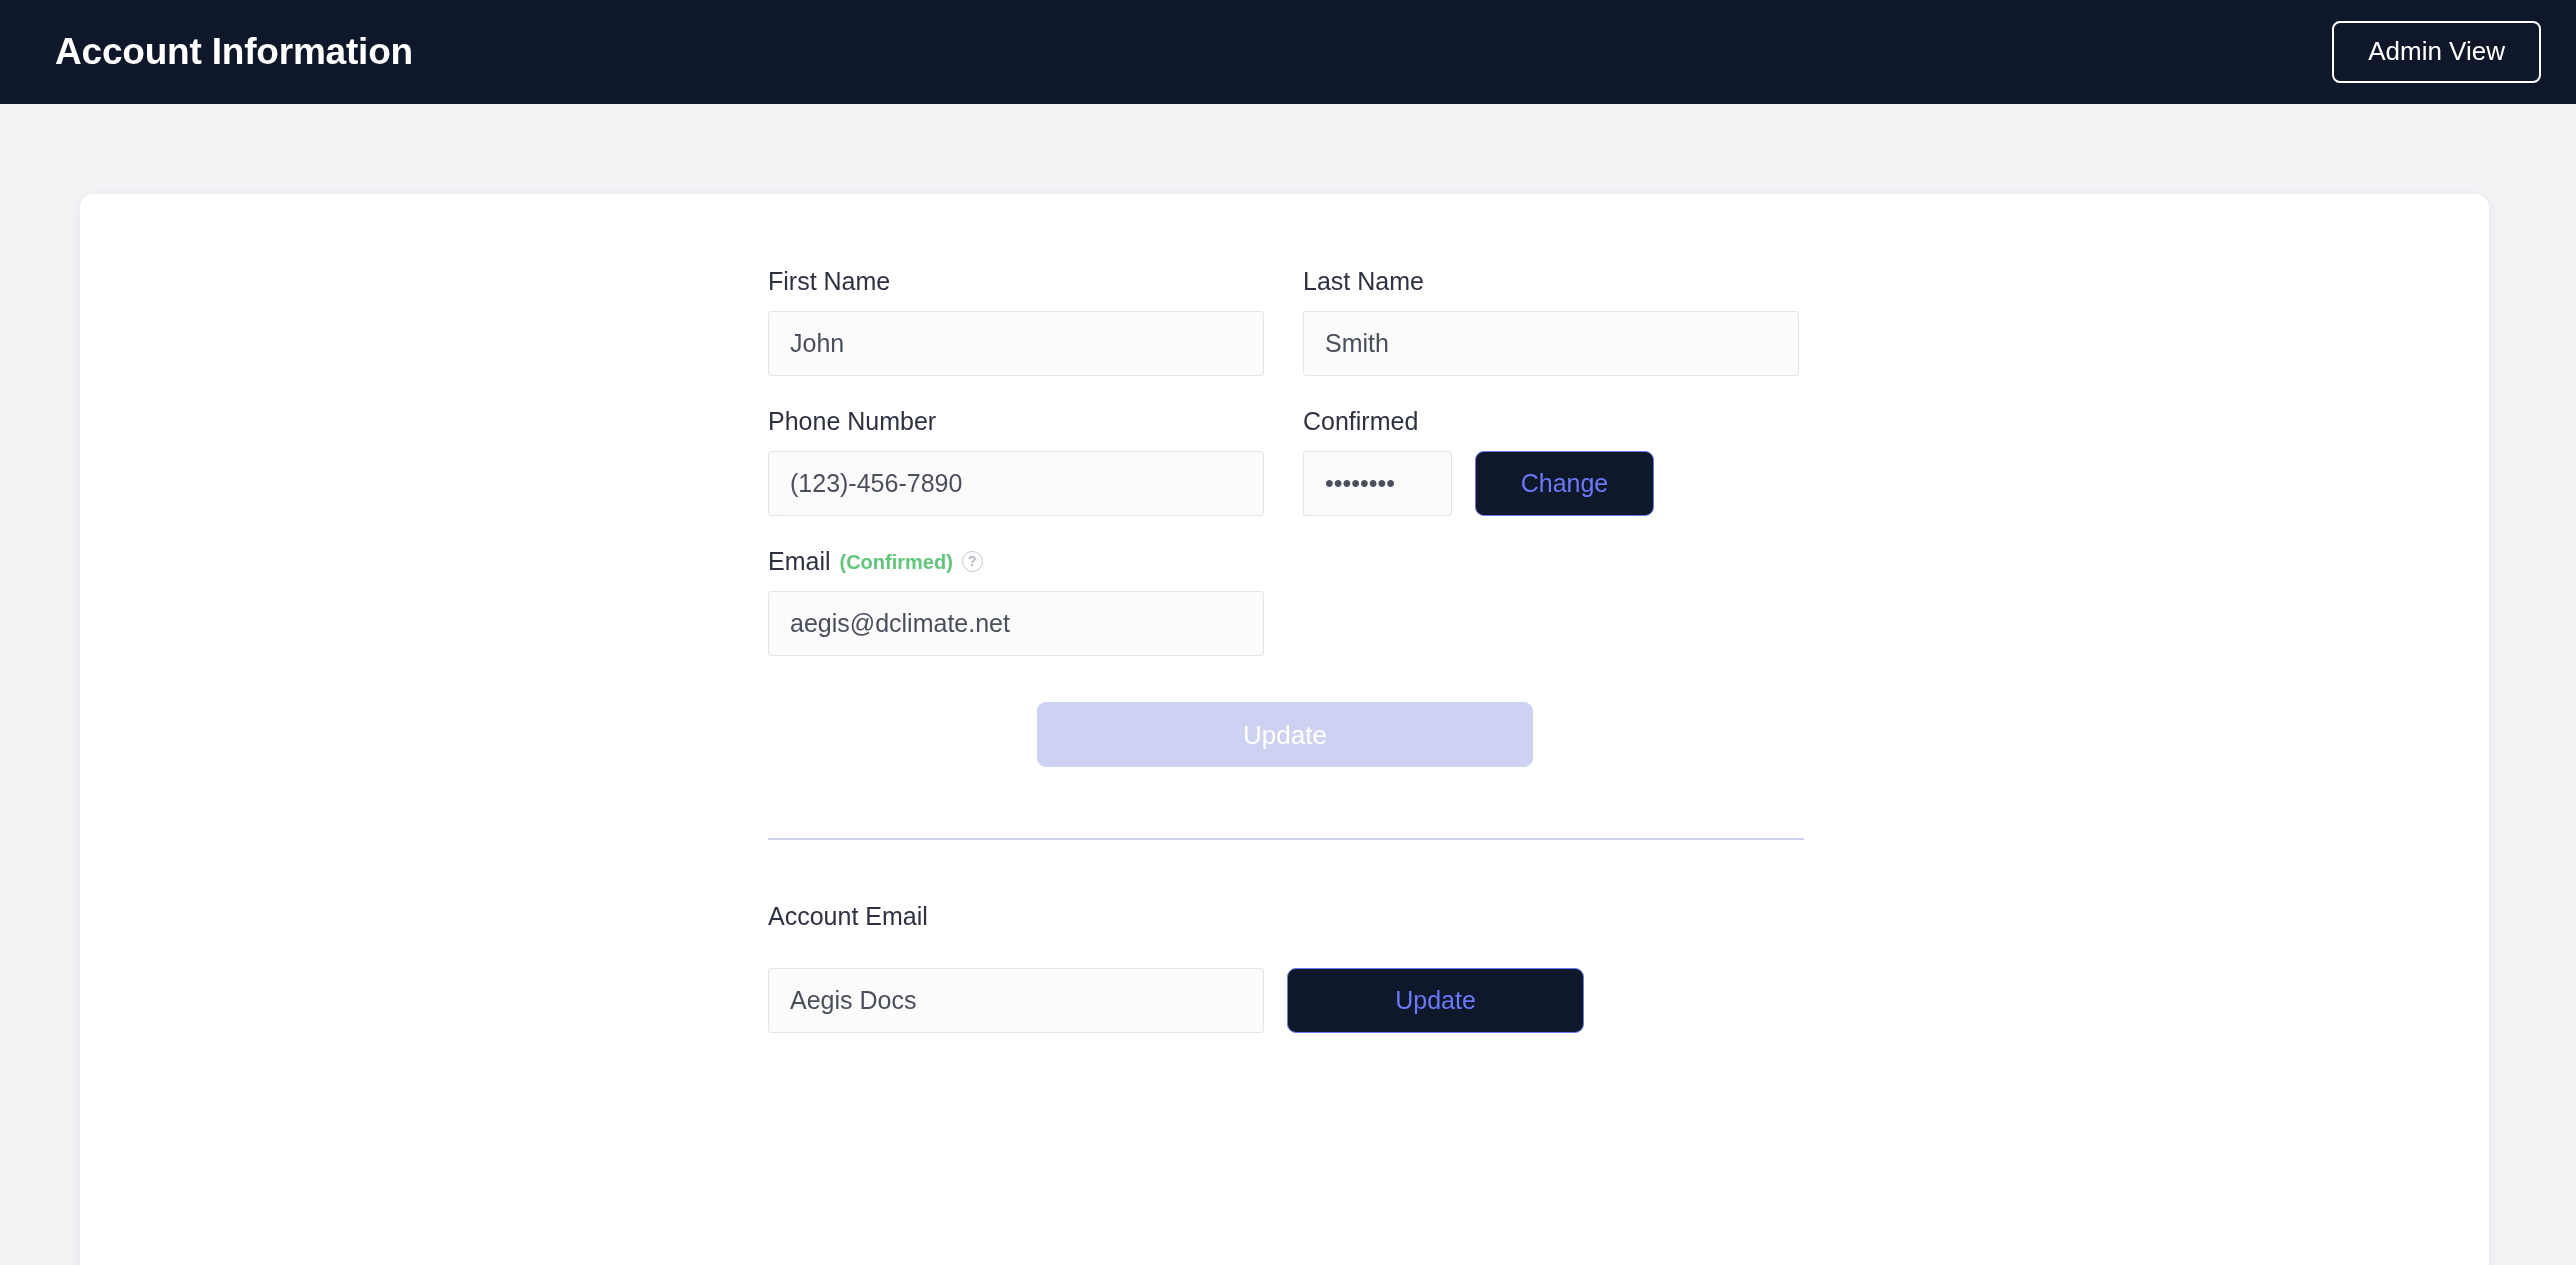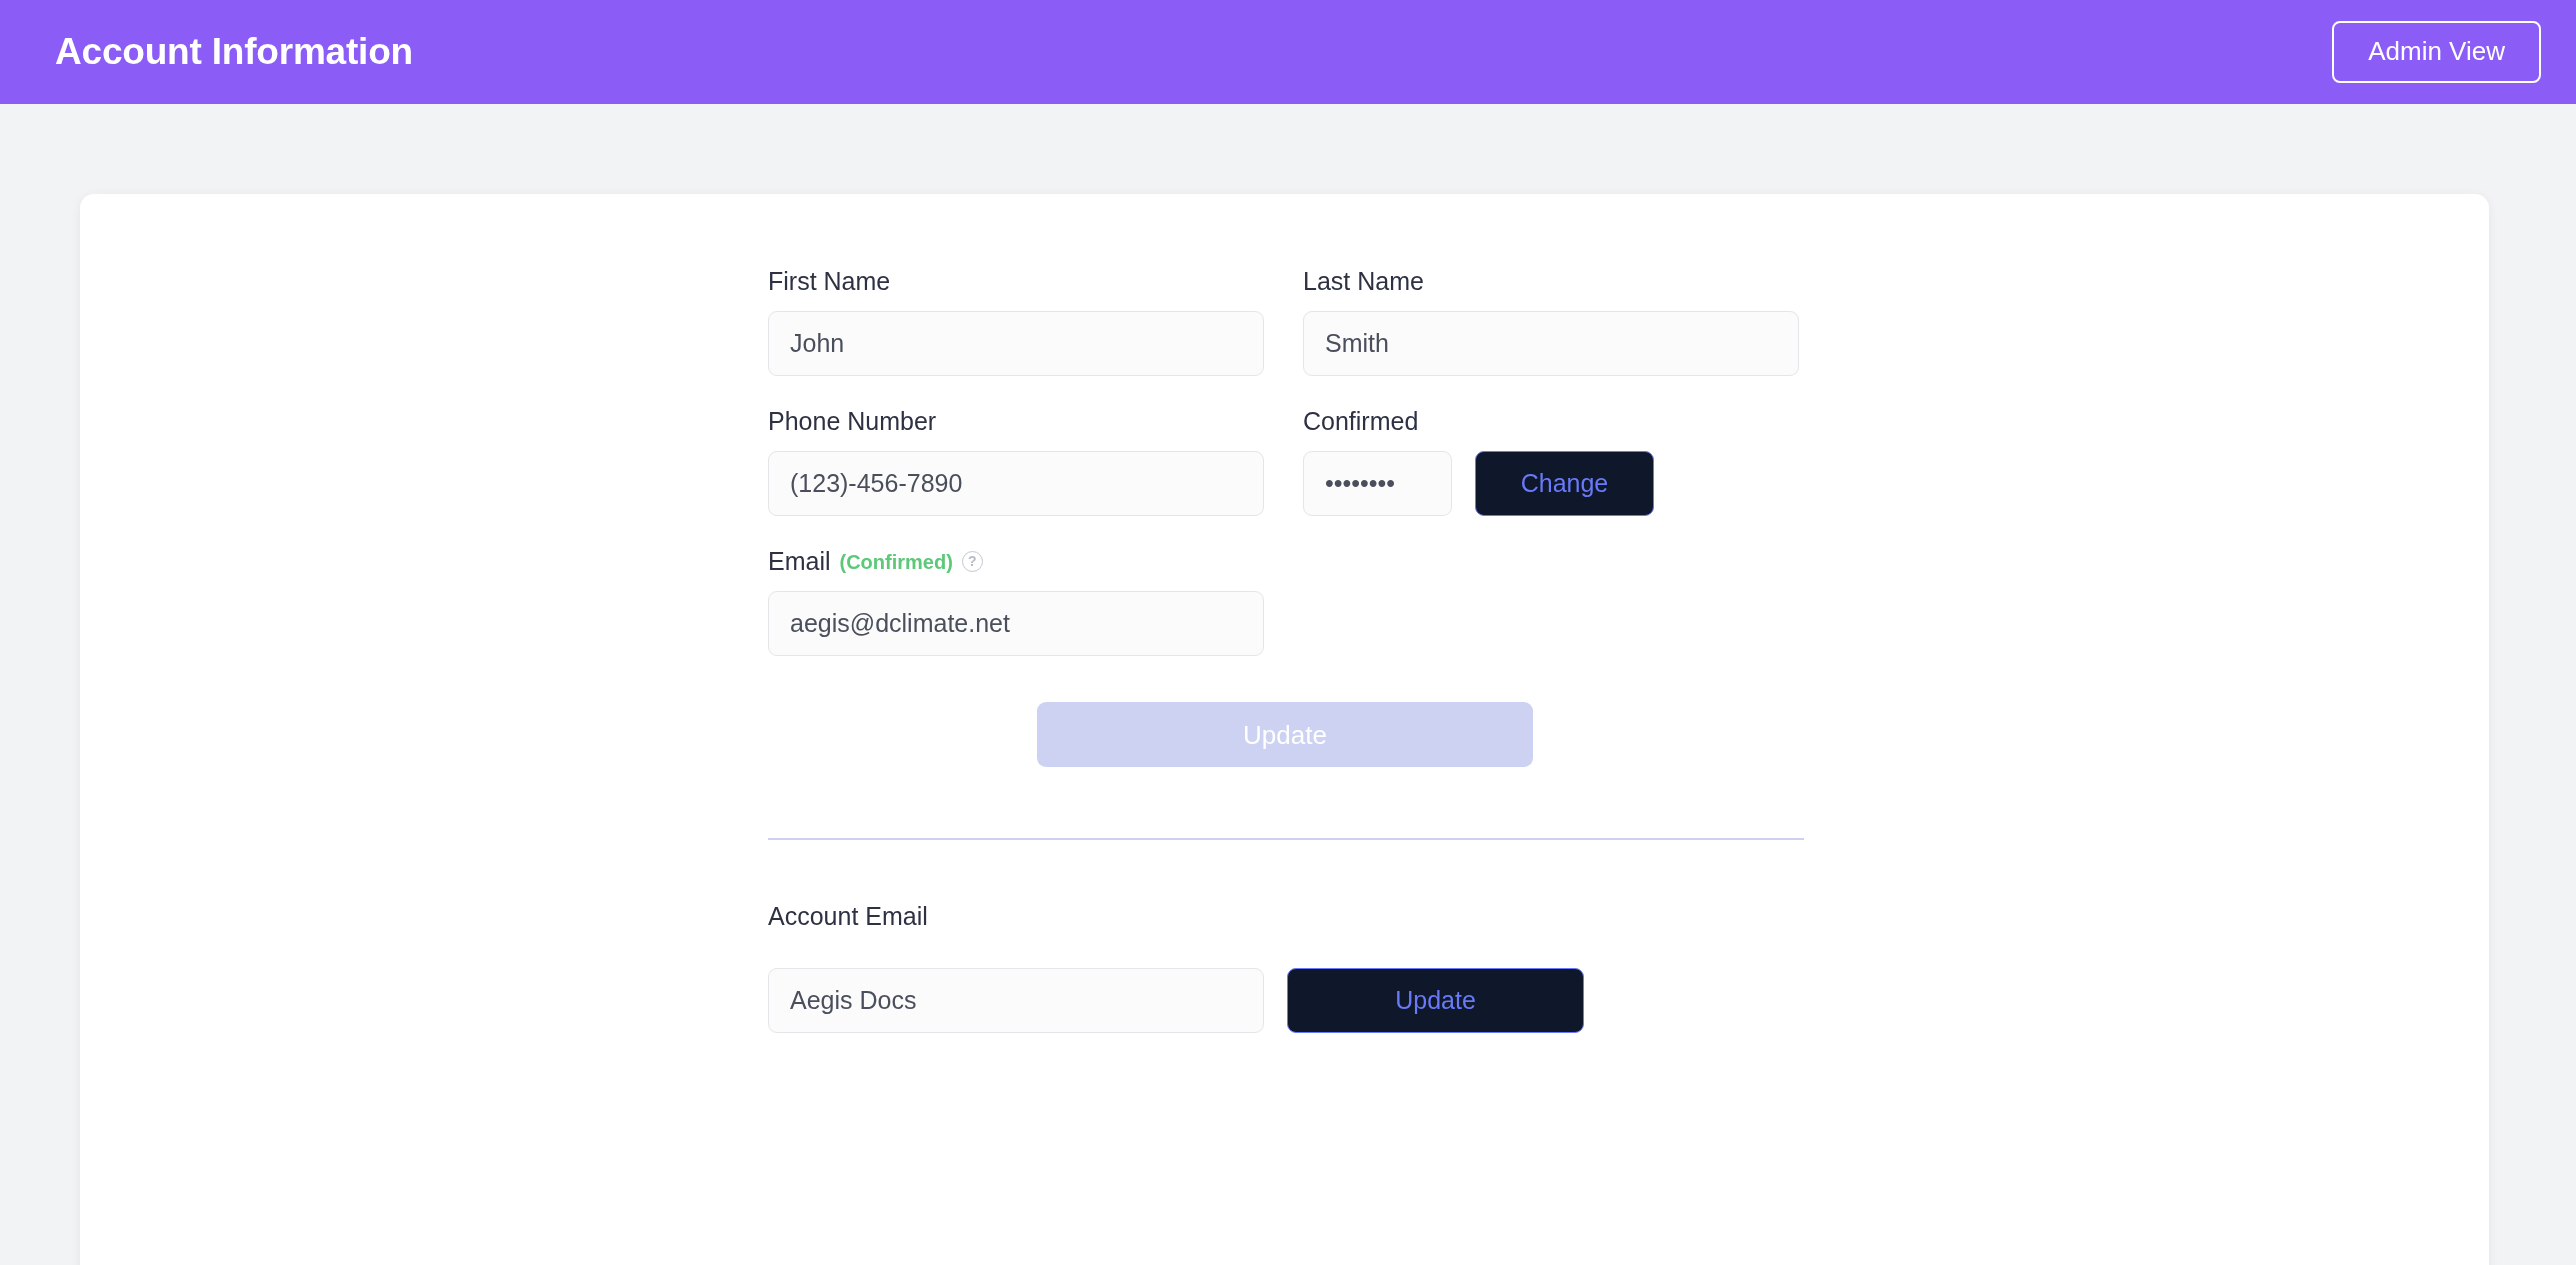--- a/index.html
+++ b/index.html
@@ -13,21 +13,21 @@
   body {
     background: #f1f3f5;
     font-family: "Liberation Sans", sans-serif;
     -webkit-font-smoothing: antialiased;
   }
 
   
   .app-header {
     position: relative;
     height: 104px;
-    background: #8b5cf6;
+    background: #0f172a;
     display: flex;
     align-items: center;
     justify-content: space-between;
     padding: 0 35px 0 55px;
   }
 
   .app-title {
     color: #ffffff;
     font-size: 37px;
     font-weight: 600;
@@ -115,21 +115,21 @@
     flex: 0 0 auto;
     cursor: pointer;
   }
 
   .text-input {
     display: block;
     width: 496px;
     height: 65px;
     background: #fcfbfc;
     border: 1.6px solid #e3e5e8;
-    border-radius: 9px;
+    border-radius: 3px;
     font-family: inherit;
     font-size: 25px;
     color: #4a4f5c;
     padding: 0 21px;
     outline: none;
   }
   .text-input::placeholder { color: #9aa0ab; }
 
   .pw-input { width: 149px; }
 

